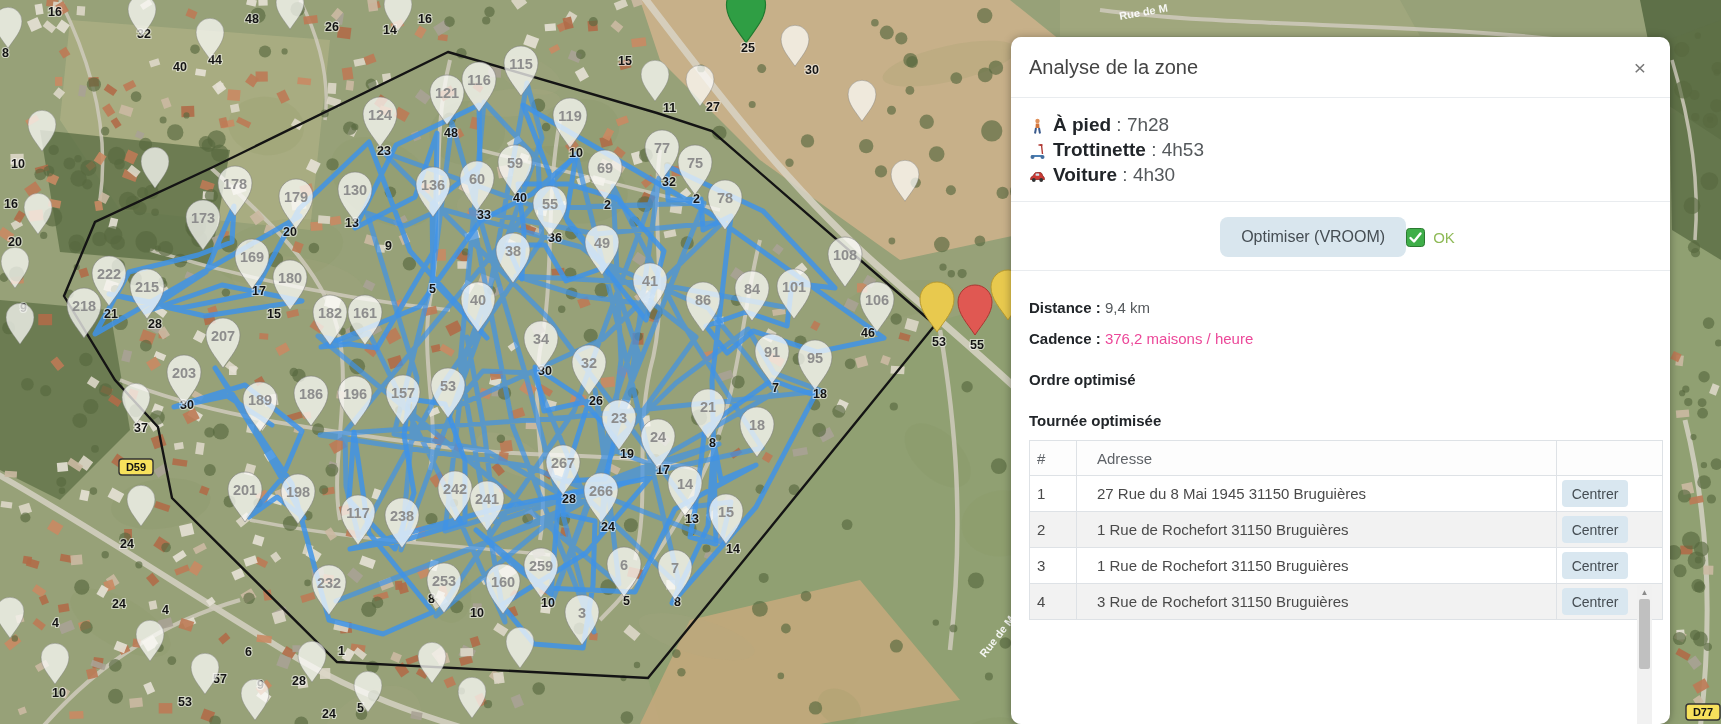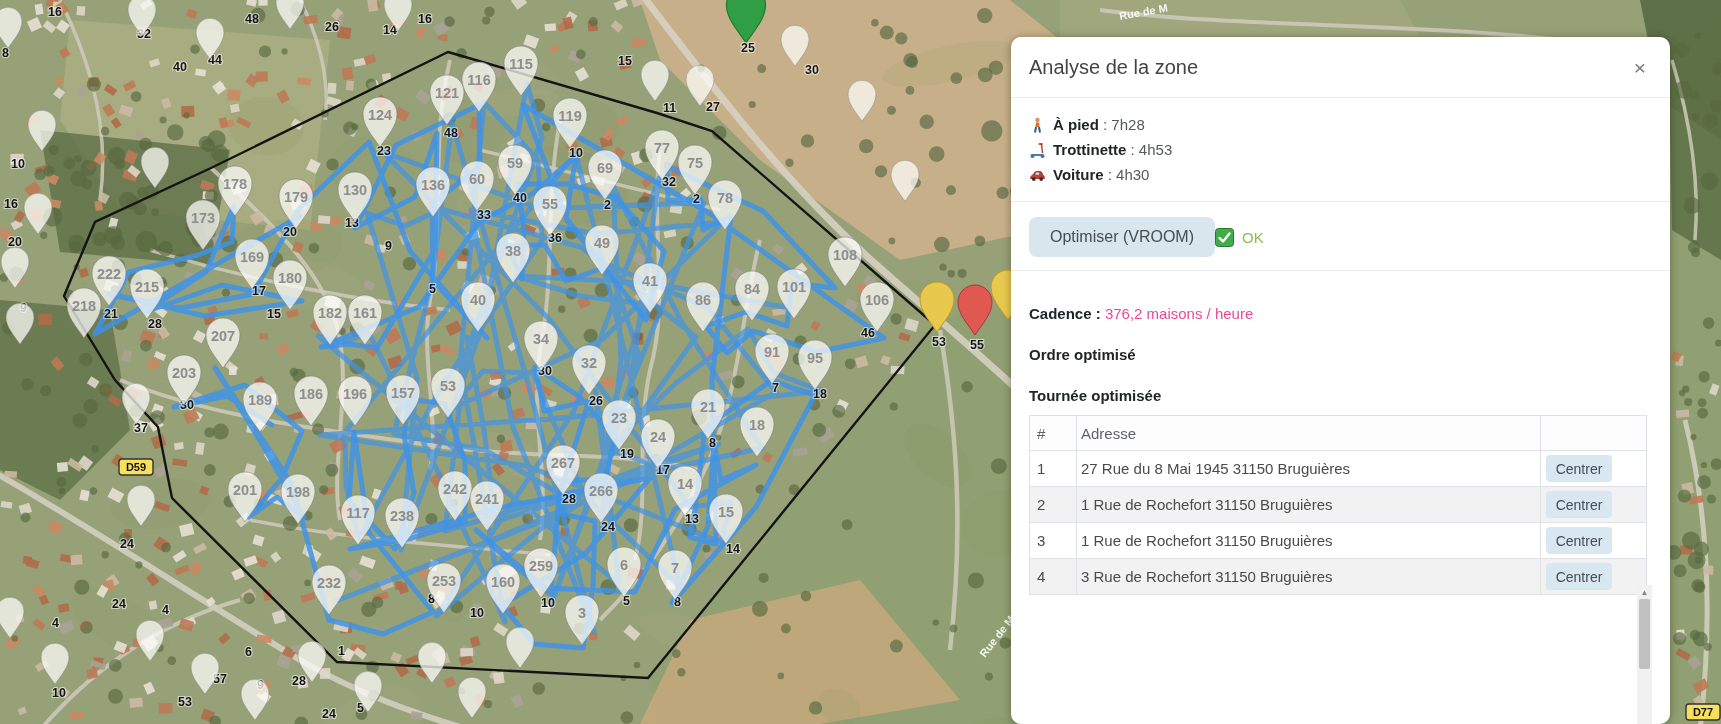--- a/index.html
+++ b/index.html
@@ -9,38 +9,38 @@
   .panel{position:absolute;left:1011px;top:37px;width:659px;height:687px;background:#ffffff;
          border-radius:10px;box-shadow:0 1px 8px rgba(0,0,0,.35);color:#212529;overflow:hidden;}
   .p-head{display:flex;justify-content:space-between;align-items:center;height:60px;padding:0 18px;
           border-bottom:1px solid #e9ecef;}
   .p-title{font-size:20px;font-weight:400;color:#444;}
   .close-x{color:#777;font-size:21px;line-height:1;cursor:pointer;padding:2px 6px;}
   .sec{padding:14px 18px;border-bottom:1px solid #e9ecef;}
   .sec.no-border{border-bottom:none;padding-bottom:0;}
   .stat-line{font-size:15px;line-height:25px;color:#55595c;}
   .stat-line b{color:#212529;}
-  .t-line{font-size:15px;line-height:25px;color:#55595c;display:flex;align-items:center;gap:7px;}
+  .t-line{font-size:19px;line-height:25px;color:#55595c;display:flex;align-items:center;gap:7px;}
   .t-line b{color:#212529;}
   .t-icon{width:17px;height:17px;display:inline-block;flex:0 0 17px;}
-  .btn-row{display:flex;align-items:center;padding:15px 24px 13px 18px;border-bottom:1px solid #e9ecef;}
+  .btn-row{display:flex;align-items:center;padding:15px 24px 13px 18px;border-bottom:1px solid #e9ecef;justify-content:center;}
   .btn-opt{background:#d9e6ee;border:none;border-radius:8px;height:40px;padding:0 21px;
            font-size:16px;color:#454d53;font-family:"Liberation Sans",sans-serif;cursor:pointer;}
   .ok-badge{display:flex;align-items:center;gap:8px;font-size:15px;color:#8fba57;}
   .vroom-h{font-size:15px;font-weight:bold;line-height:25px;color:#212529;}
   .cadence{margin-top:6px;}
   .cadence .val{color:#ec4899;}
   .h-line{font-size:15px;font-weight:bold;line-height:25px;color:#212529;margin-top:16px;}
   table.addr{border-collapse:collapse;width:610px;margin-top:7px;font-size:15px;color:#4a4a4a;
              table-layout:fixed;}
   table.addr th,table.addr td{border:1px solid #dee2e6;overflow:hidden;white-space:nowrap;}
   table.addr th{height:32px;font-weight:400;color:#5f6368;text-align:left;background:#fdfdfd;}
   table.addr td{height:33px;}
   .col-num{width:38px;padding-left:7px;}
-  .col-addr{width:458px;padding-left:4px;}
+  .col-addr{width:458px;padding-left:20px;}
   .col-act{width:99px;padding-left:5px;}
   tbody tr:nth-child(even){background:#f2f2f2;}
   .btn-centrer{background:#d9e7f0;border:none;border-radius:4px;width:66px;height:27px;
                font-size:14px;color:#454d53;font-family:Liberation Sans, sans-serif;cursor:pointer;}
   
   .sb{position:absolute;left:626px;top:548px;width:15px;height:139px;background:#f1f1f1;}
   .sb-arrow{height:14px;display:flex;align-items:center;justify-content:center;font-size:8px;color:#8a8a8a;cursor:pointer;}
   .sb-thumb{position:absolute;left:2px;top:14px;width:11px;height:70px;background:#c0c0c0;border-radius:2px;cursor:pointer;}
 </style>
 </head>
@@ -1127,20 +1127,21 @@
         <svg class="ok-check" width="19" height="19" viewBox="0 0 19 19">
           <rect x="0.5" y="0.5" width="18" height="18" rx="3" fill="#3fae49" stroke="#2b7a31"></rect>
           <path d="M4.5 10 L8 13.5 L14.5 5.5" stroke="#ffffff" stroke-width="2.4" fill="none" stroke-linecap="round" stroke-linejoin="round"></path>
         </svg>
         <span>OK</span>
       </span>
     </div>
 
     <div class="sec no-border" style="padding-top:24px;">
       <div id="vroom-rows">
+          <div class="stat-line"><b>Distance :</b> <span>9,4 km</span></div>
         </div>
       <div class="stat-line cadence">
         <b>Cadence :</b>
         <span class="val"> <span>376,2 maisons / heure</span></span>
       </div>
       <div class="h-line">Ordre optimisé</div>
       <div class="h-line">Tournée optimisée</div>
       <table class="addr">
         <thead>
           <tr>

